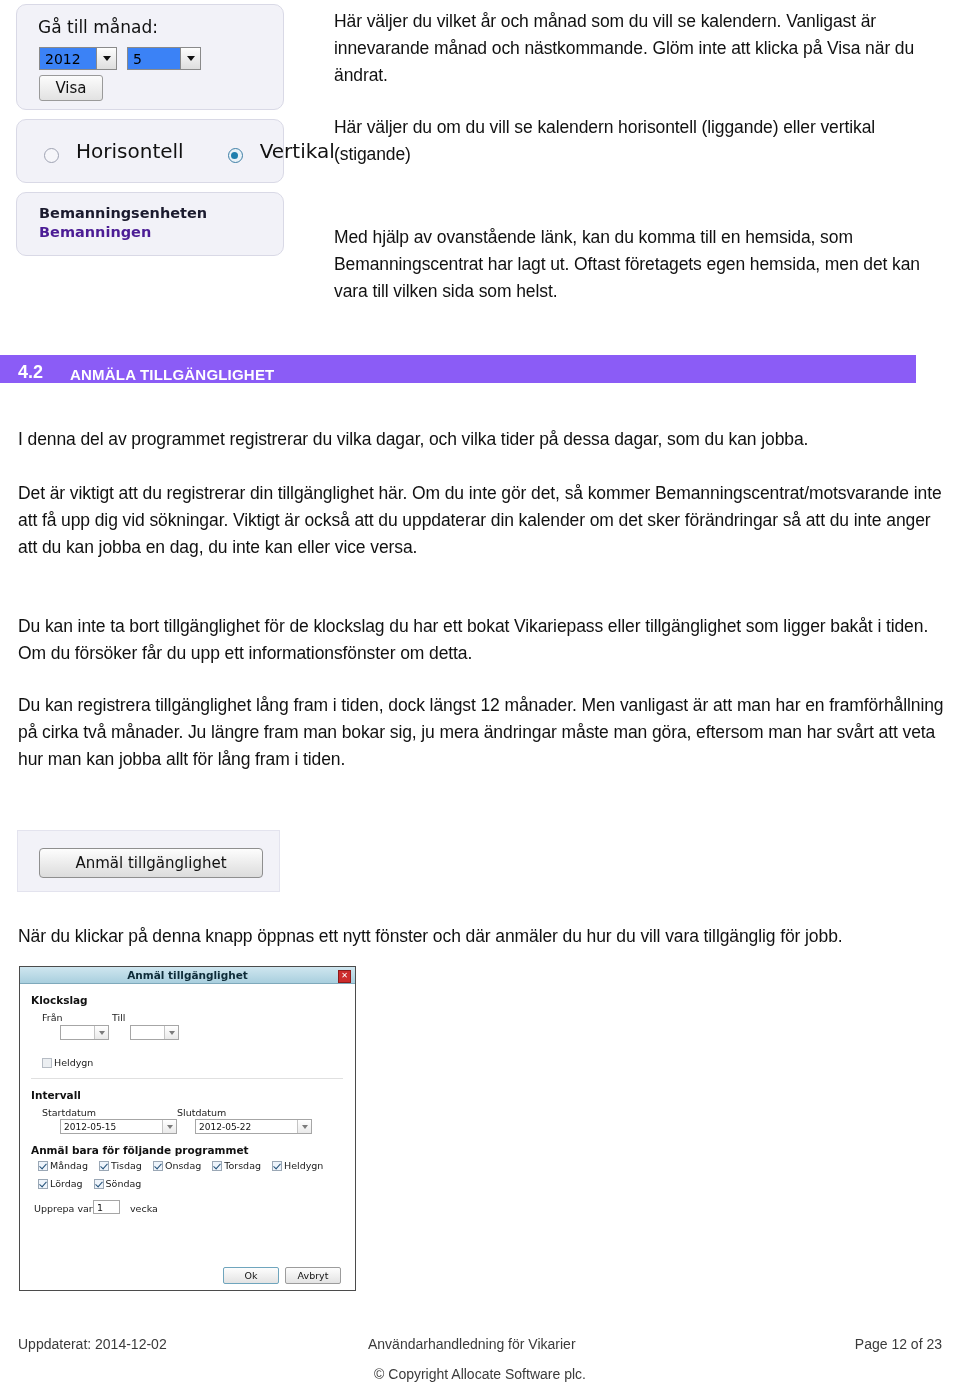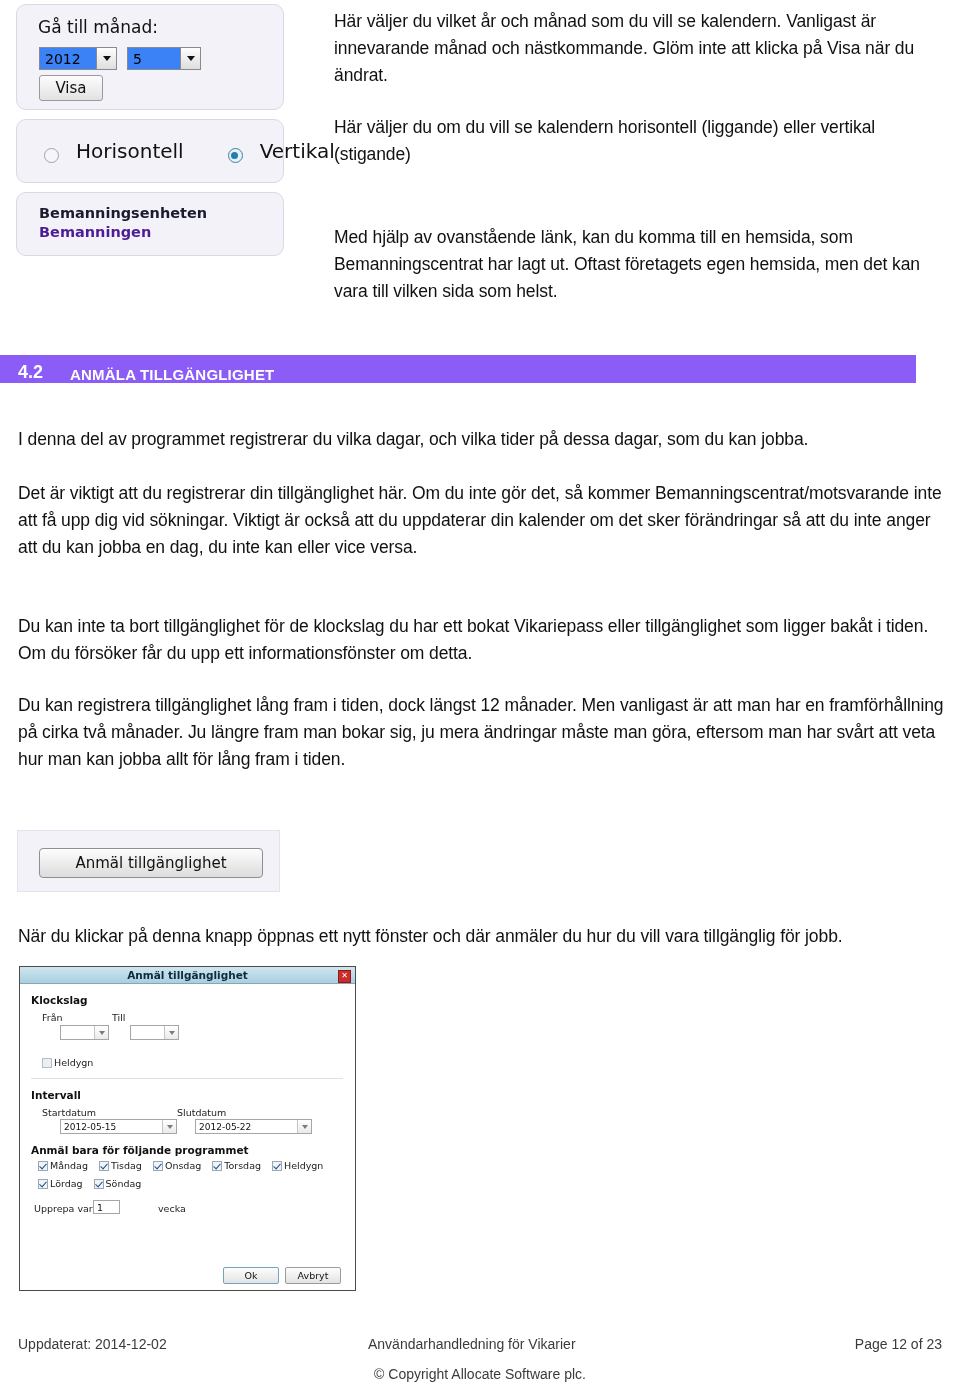--- a/index.html
+++ b/index.html
@@ -405,21 +405,21 @@
             <span>Lördag</span>
           </span>
         <span class="item">
             <span class="chk on"></span>
             <span>Söndag</span>
           </span>
       </div>
 
       <div class="fld-lbl" style="left:14px;top:219px;">Upprepa var</div>
       <div class="numbox" style="left:73px;top:216px;">1</div>
-      <div class="fld-lbl" style="left:110px;top:219px;margin-left:28px;">vecka</div>
+      <div class="fld-lbl" style="left:110px;top:219px;">vecka</div>
 
       <div class="dlg-btn primary" style="left:203px;top:283px;">Ok</div>
       <div class="dlg-btn" style="left:265px;top:283px;">Avbryt</div>
 
     </div>
   </div>
 
   <div class="footer">
     <div class="left">Uppdaterat: 2014-12-02</div>
     <div class="center">Användarhandledning för Vikarier</div>

